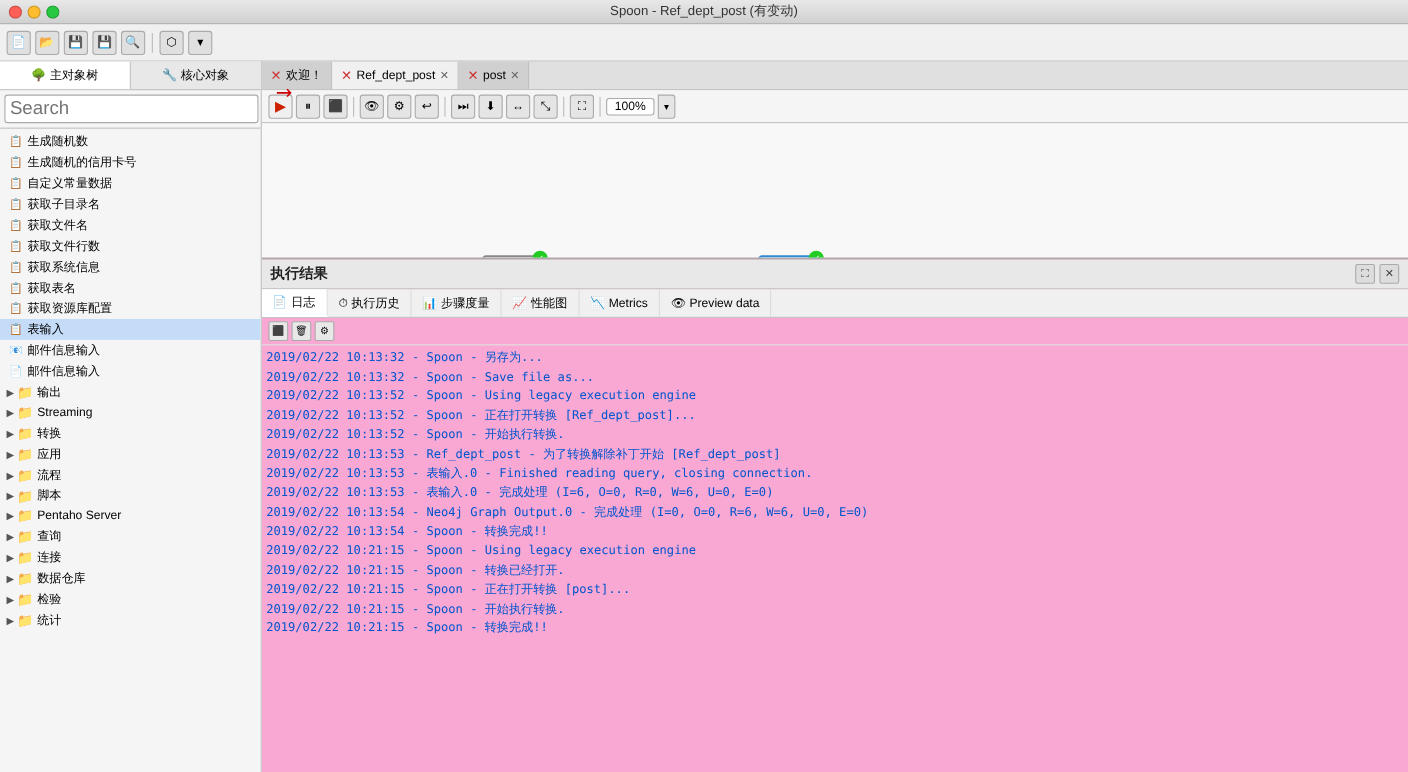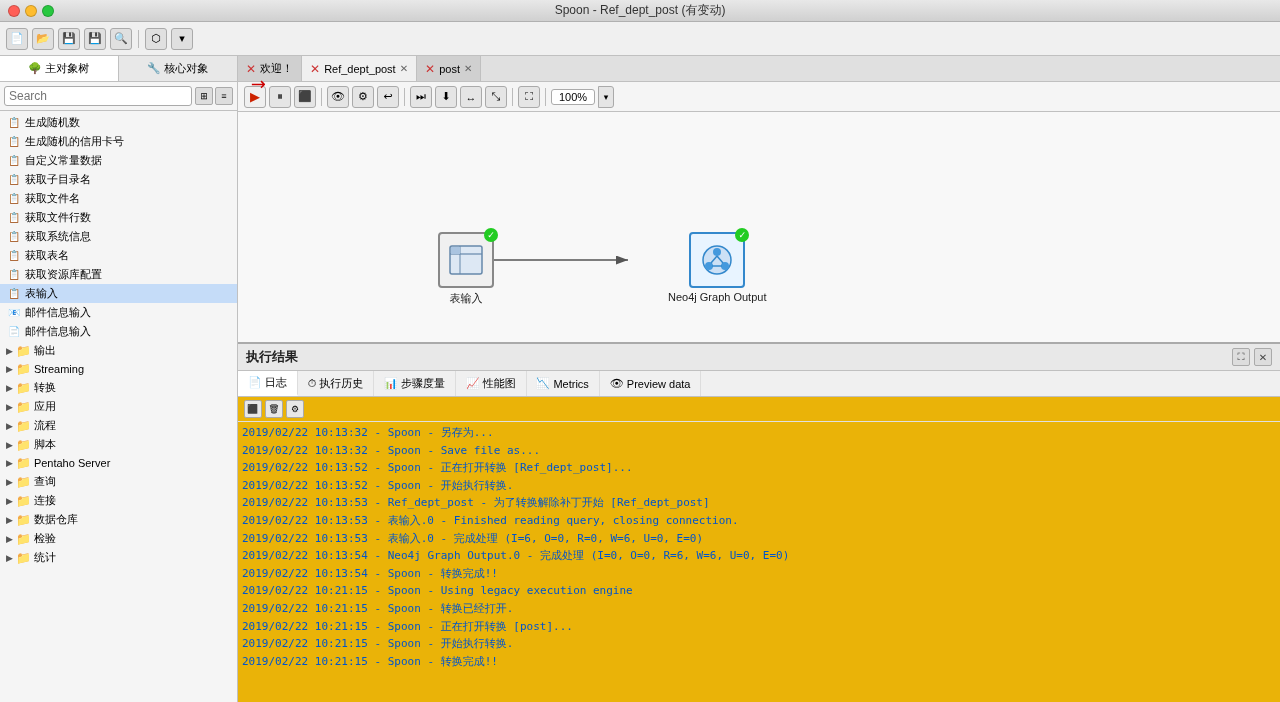--- a/index.html
+++ b/index.html
@@ -87,21 +87,21 @@
       align-items: center;
       padding: 4px;
       border-bottom: 1px solid #c0c0c0;
       gap: 3px;
     }
     .sidebar-search input {
       flex: 1;
       border: 1px solid #aaa;
       border-radius: 3px;
       padding: 2px 4px;
-      font-size: 12px;
+      font-size: 17px;
       background: #fff;
     }
     .sidebar-actions {
       display: flex; gap: 2px;
     }
     .sidebar-action-btn {
       width: 18px; height: 18px;
       background: #ddd;
       border: 1px solid #aaa;
       border-radius: 2px;
@@ -241,23 +241,23 @@
     }
     .node-label {
       font-size: 11px;
       margin-top: 3px;
       text-align: center;
       color: #222;
     }
 
     
     .bottom-panel {
-      height: 360px;
+      height: 468px;
       border-top: 2px solid #aaa;
-      background: #eab308;
+      background: #f9a8d4;
       display: flex;
       flex-direction: column;
     }
     .bottom-panel-header {
       display: flex;
       align-items: center;
       justify-content: space-between;
       padding: 4px 8px;
       background: #e8e8e8;
       border-bottom: 1px solid #c0c0c0;
@@ -611,20 +611,21 @@
           </div>
         </div>
         <div class="bottom-toolbar">
           <div class="bottom-toolbar-btn">⬛</div>
           <div class="bottom-toolbar-btn">🗑</div>
           <div class="bottom-toolbar-btn">⚙</div>
         </div>
         <div class="log-area" id="log-area">
         <div class="log-line">2019/02/22 10:13:32 - Spoon - 另存为...</div>
             <div class="log-line">2019/02/22 10:13:32 - Spoon - Save file as...</div>
+            <div class="log-line">2019/02/22 10:13:52 - Spoon - Using legacy execution engine</div>
             <div class="log-line">2019/02/22 10:13:52 - Spoon - 正在打开转换 [Ref_dept_post]...</div>
             <div class="log-line">2019/02/22 10:13:52 - Spoon - 开始执行转换.</div>
             <div class="log-line">2019/02/22 10:13:53 - Ref_dept_post - 为了转换解除补丁开始  [Ref_dept_post]</div>
             <div class="log-line">2019/02/22 10:13:53 - 表输入.0 - Finished reading query, closing connection.</div>
             <div class="log-line">2019/02/22 10:13:53 - 表输入.0 - 完成处理 (I=6, O=0, R=0, W=6, U=0, E=0)</div>
             <div class="log-line">2019/02/22 10:13:54 - Neo4j Graph Output.0 - 完成处理 (I=0, O=0, R=6, W=6, U=0, E=0)</div>
             <div class="log-line">2019/02/22 10:13:54 - Spoon - 转换完成!!</div>
             <div class="log-line">2019/02/22 10:21:15 - Spoon - Using legacy execution engine</div>
             <div class="log-line">2019/02/22 10:21:15 - Spoon - 转换已经打开.</div>
             <div class="log-line">2019/02/22 10:21:15 - Spoon - 正在打开转换 [post]...</div>

